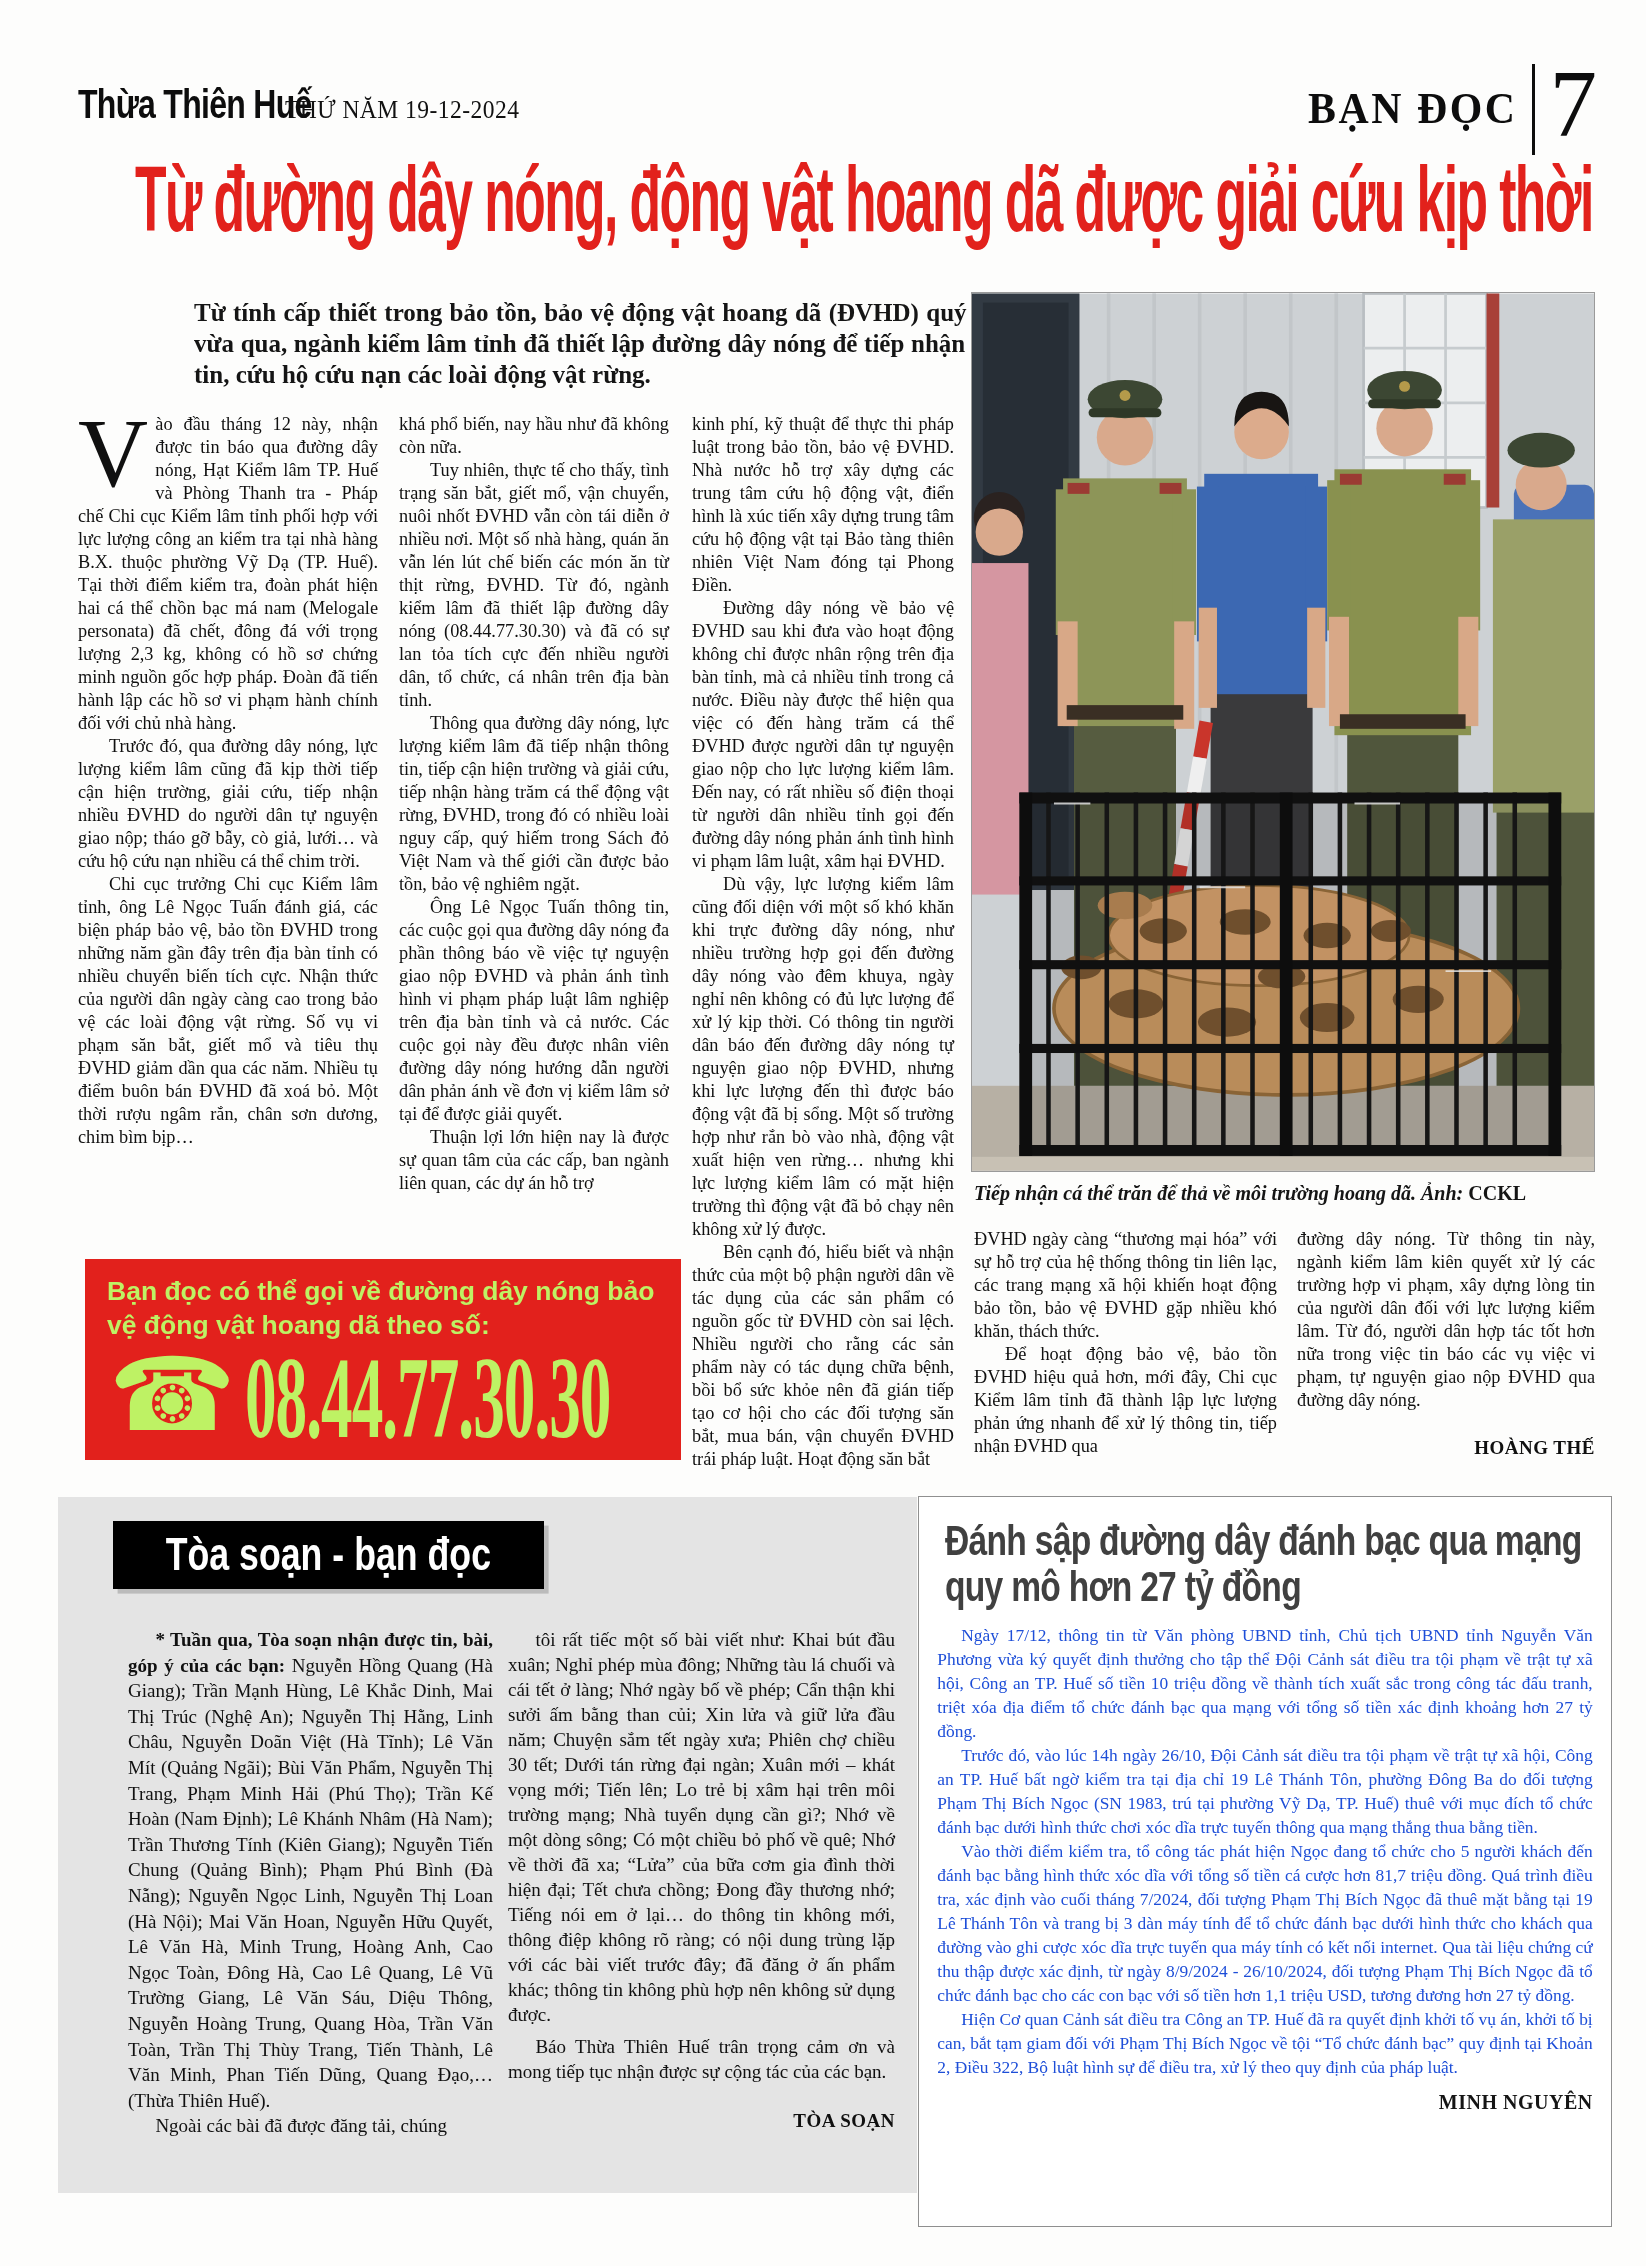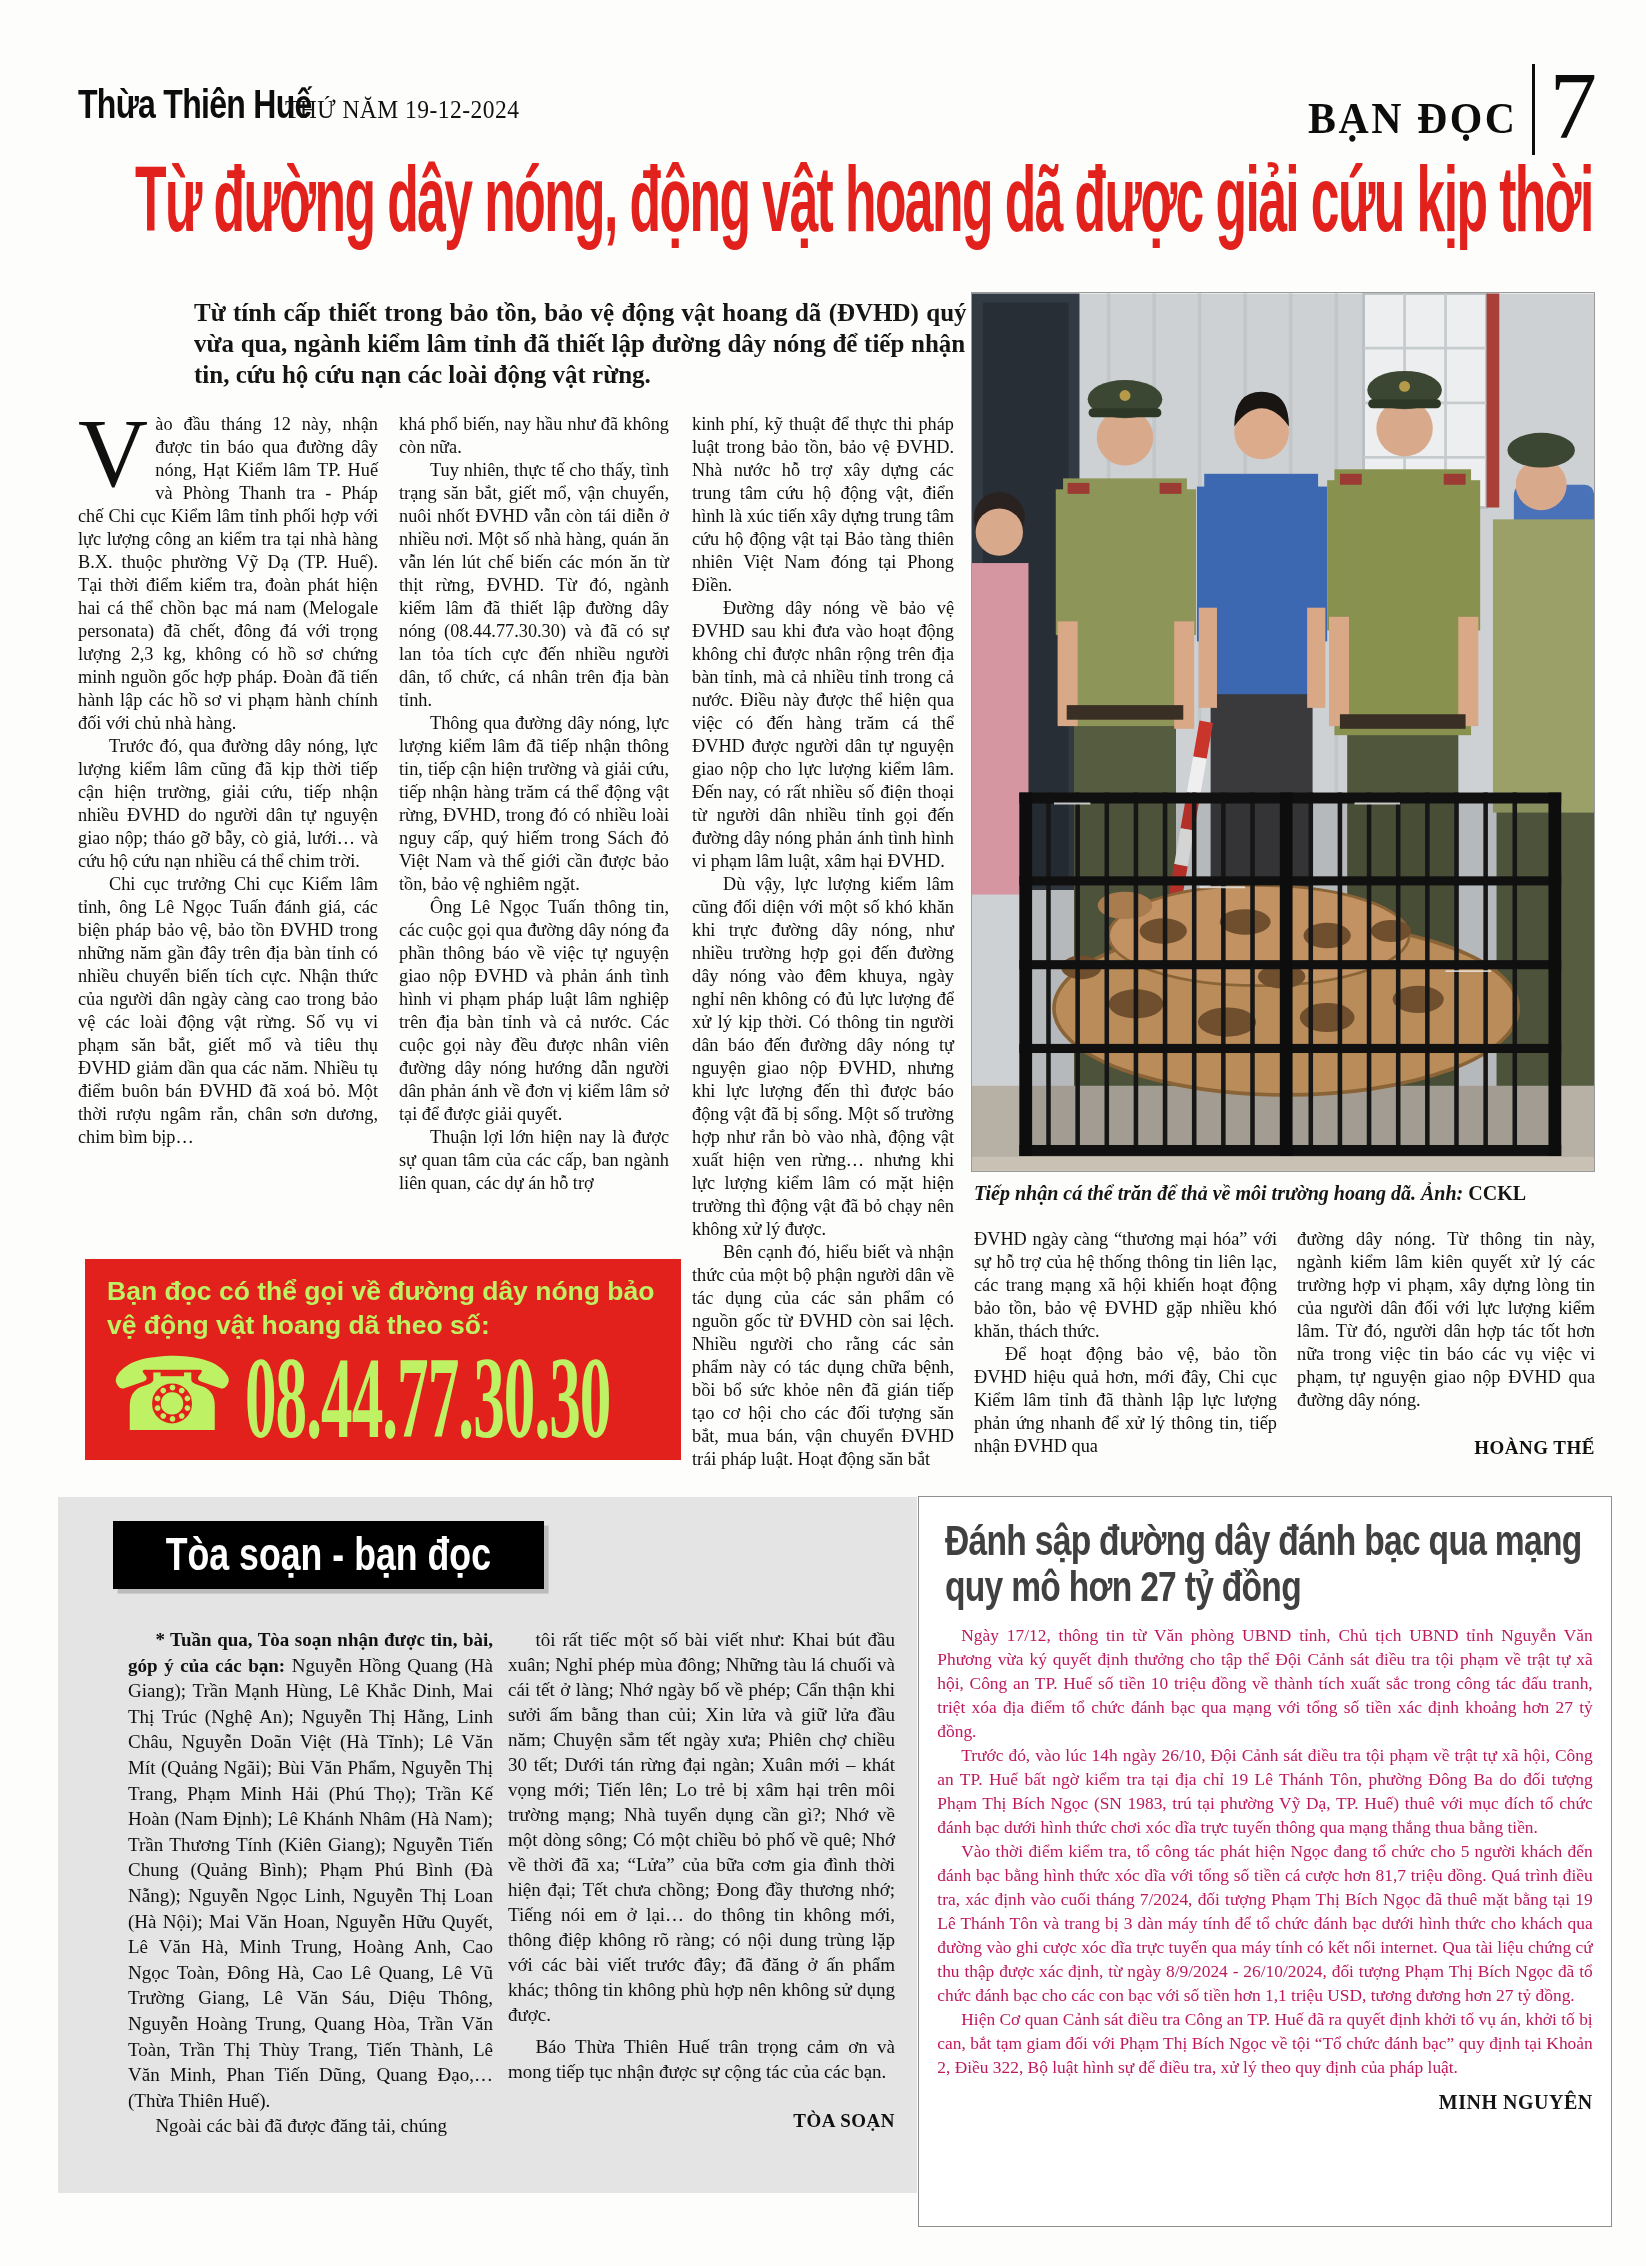--- a/index.html
+++ b/index.html
@@ -4,21 +4,21 @@
 <style>
   html,body{margin:0;padding:0;background:#888;}
   .page{position:relative;width:1647px;height:2267px;background:#fdfdfc;overflow:hidden;
         font-family:"Liberation Serif",serif;color:#151515;}
   
   .masthead-logo{position:absolute;left:78px;top:82px;font-family:"Liberation Sans",sans-serif;
         font-weight:bold;font-size:40px;white-space:nowrap;transform:scaleX(.80);transform-origin:left top;
         letter-spacing:-0.9px;color:#0d0d0d;}
   .masthead-date{position:absolute;left:285px;top:95px;font-size:25.6px;letter-spacing:0.5px;color:#111;
         font-family:"Liberation Serif",serif;transform:scaleX(.92);transform-origin:left top;}
-  .section-wrap{position:absolute;right:50px;top:57px;display:flex;align-items:center;gap:14.6px;}
+  .section-wrap{position:absolute;right:50px;top:57px;display:flex;align-items:flex-start;gap:14.6px;}
   .section-name{font-size:44px;font-weight:bold;letter-spacing:2.7px;margin-top:25.6px;color:#0d0d0d;
         transform:scaleX(.95);transform-origin:right top;}
   .section-divider{width:2.7px;height:91px;background:#0d0d0d;margin-top:7.3px;}
   .page-number{font-size:95px;line-height:95px;color:#0d0d0d;}
   
   .headline{position:absolute;left:135px;top:146px;height:110px;font-family:"Liberation Sans",sans-serif;
         font-weight:bold;font-size:89px;line-height:101px;white-space:nowrap;letter-spacing:-2.7px;
         transform:scale(.58,1.05);transform-origin:left top;}
   .lead{position:absolute;left:194px;top:297px;width:839px;font-weight:bold;font-size:25px;
         line-height:31px;text-align:justify;}
@@ -54,21 +54,21 @@
   .reader-colB{left:450px;top:130px;width:387px;font-size:19px;line-height:25px;}
   .reader-colB p{margin-top:7.3px;}
   .reader-colB p.cont{margin-top:0;}
   .intro-bold{font-weight:bold;}
   
   .gambling{position:absolute;left:918px;top:1496px;width:694px;height:731px;box-sizing:border-box;
         border:1.8px solid #8f8f8f;background:#fff;padding:12.8px 18.3px 0 18.3px;}
   .gambling-title{font-family:"Liberation Sans",sans-serif;font-weight:bold;font-size:42px;
         line-height:46px;letter-spacing:-0.9px;}
   .gambling-title div{transform:scaleX(.80);transform-origin:left top;white-space:nowrap;}
-  .gambling-body{margin-top:12.8px;font-size:17.4px;line-height:24px;text-align:justify;color:#be185d;}
+  .gambling-body{margin-top:12.8px;font-size:17.4px;line-height:24px;text-align:justify;color:#1d4ed8;}
   .gambling-body p{margin:0;text-indent:24px;}
   .gambling .byline{font-size:20px;margin-top:12.8px;}
 </style>
 </head>
 <body>
 
 <div class="page">
 
   <header>
     <div class="masthead-logo">Thừa Thiên Huế</div>

